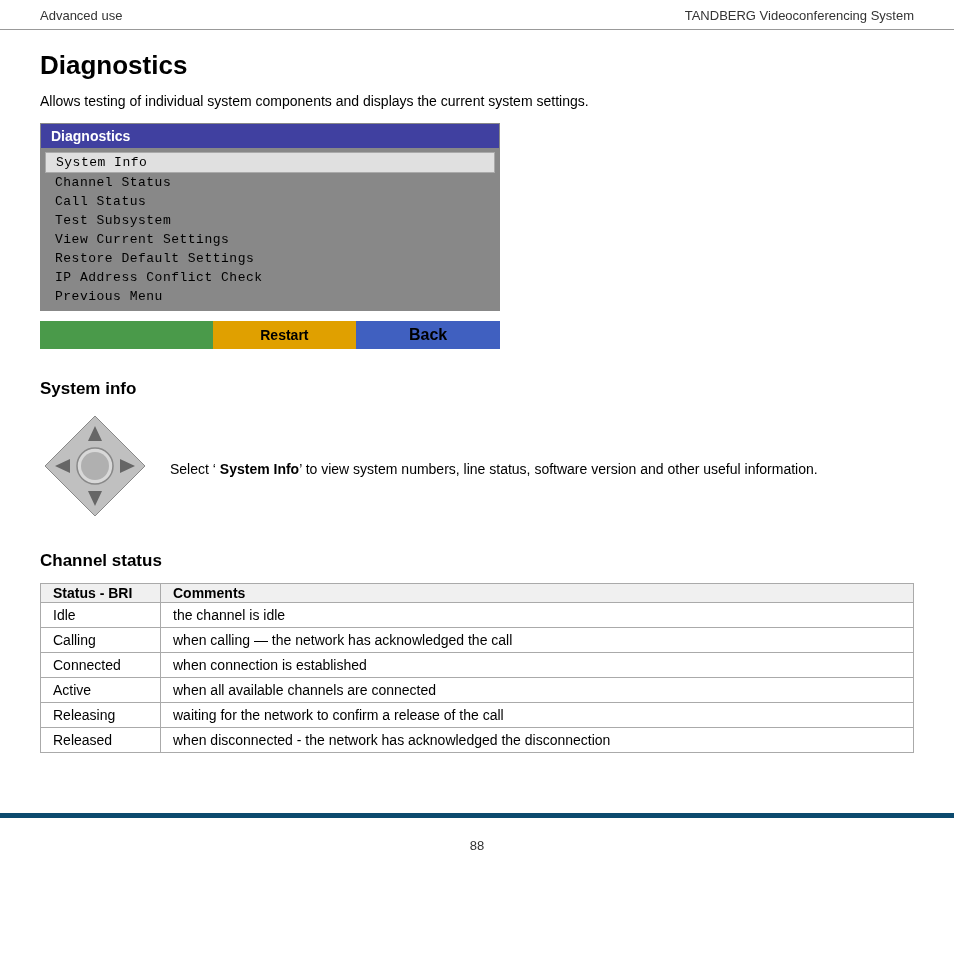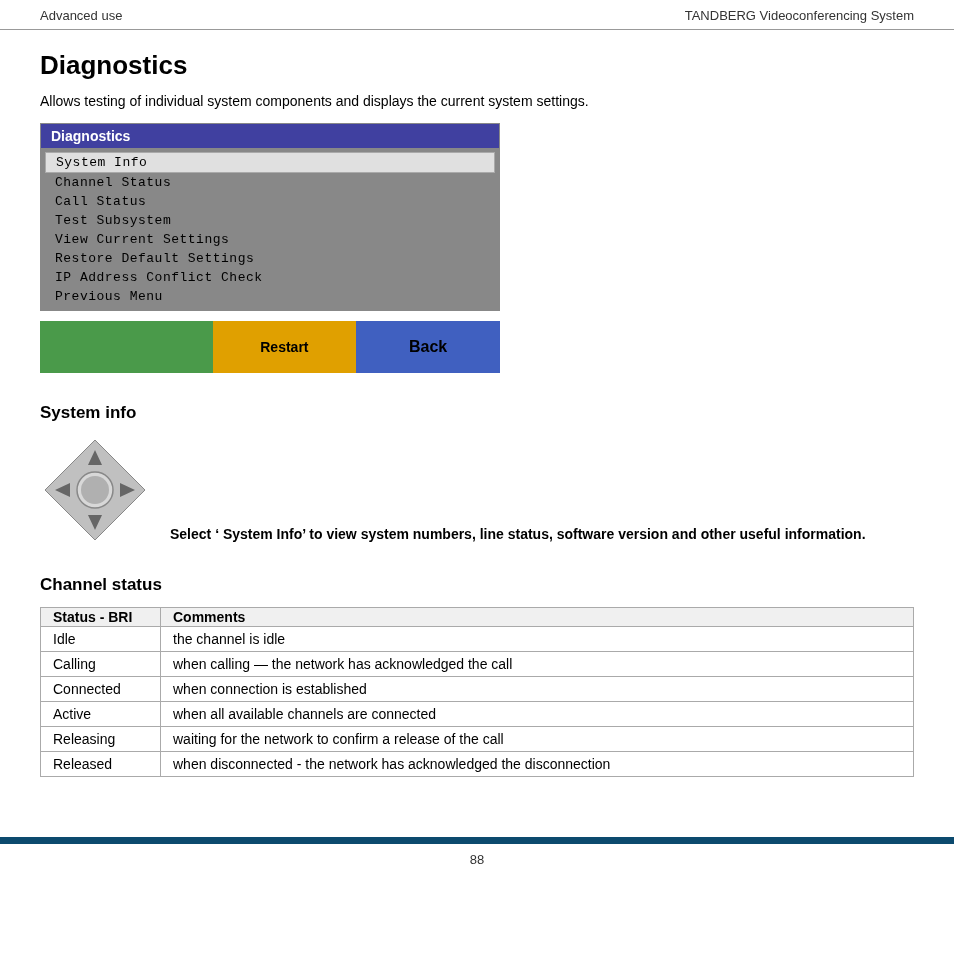--- a/index.html
+++ b/index.html
@@ -77,21 +77,21 @@
       background: #e0e0e0;
       border: 1px solid #aaa;
       margin: 0 4px;
       padding: 2px 10px;
     }
 
     
     .button-bar {
       display: flex;
       width: 460px;
-      height: 52px;
+      height: 28px;
       margin-bottom: 30px;
     }
     .btn-green {
       background: #4a9a4a;
       flex: 1.2;
     }
     .btn-yellow {
       background: #e0a000;
       flex: 1;
       display: flex;
@@ -121,23 +121,22 @@
       margin-bottom: 12px;
       color: #000;
     }
 
     
     .system-info-section {
       margin-bottom: 30px;
     }
     .system-info-content {
       display: flex;
-      align-items: flex-end;
+      align-items: center;
       gap: 20px;
-      font-weight: bold;
     }
 
     
     .dpad-container {
       width: 110px;
       height: 110px;
       position: relative;
       flex-shrink: 0;
     }
 
@@ -175,23 +174,23 @@
       border: 1px solid #aaa;
       padding: 4px 12px;
       vertical-align: top;
     }
     .bri-table td:first-child {
       width: 120px;
     }
 
     
     .page-footer {
-      border-top: 7px solid #0c4a6e;
+      border-top: 5px solid #0c4a6e;
       text-align: center;
-      padding: 8px;
+      padding: 20px;
       font-size: 13px;
       color: #333;
       margin-top: 10px;
     }
   </style>
 </head>
 <body>
 
 <div class="page-header">
   <span class="page-header-left">Advanced use</span>

